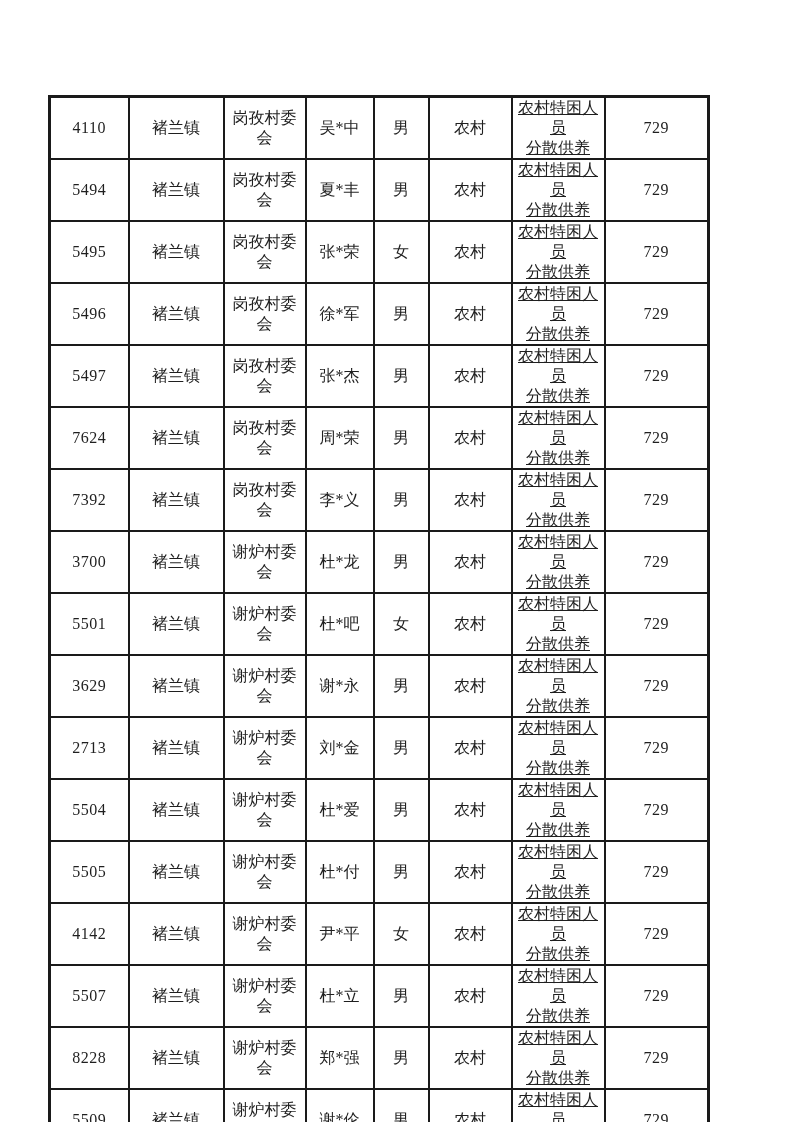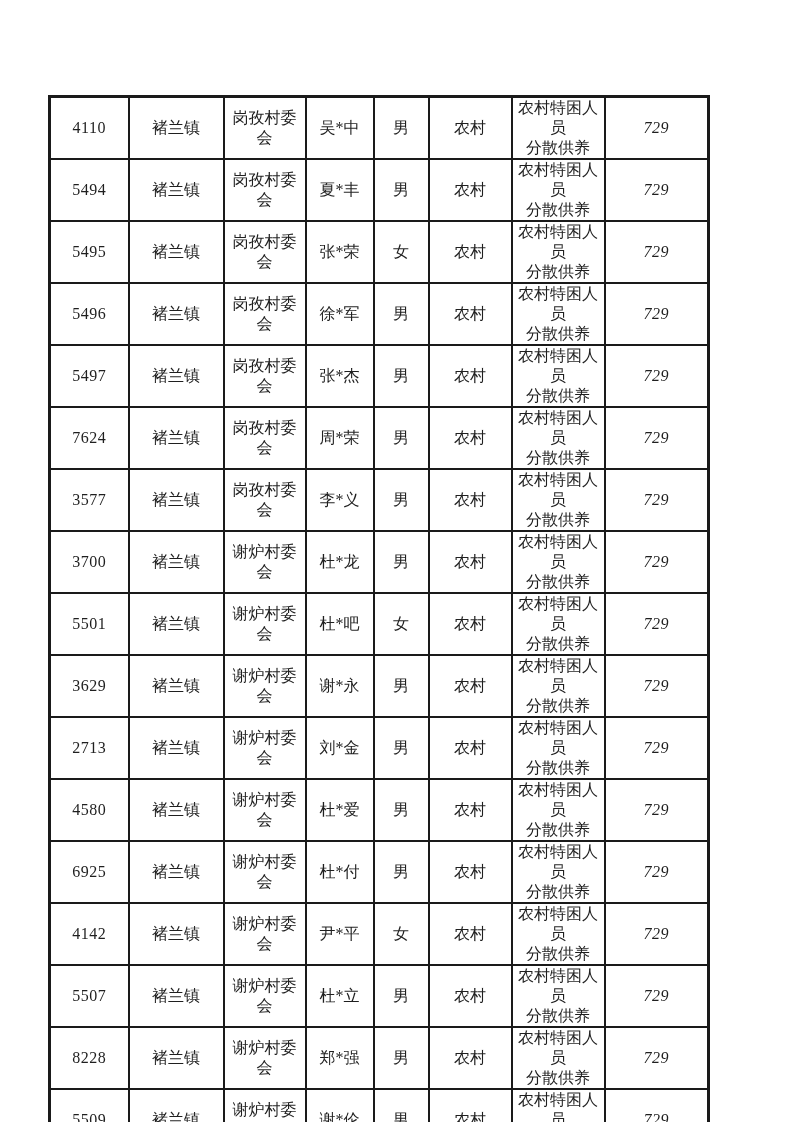--- a/index.html
+++ b/index.html
@@ -29,23 +29,23 @@
   table.roster td {
     border: 2px solid #1a1a1a;
     text-align: center;
     vertical-align: middle;
     font-size: 16px;
     line-height: 20px;
     padding: 0;
     white-space: pre-line;
     overflow: hidden;
   }
-  td.cell-category { font-size: 14.5px; }
+  td.cell-category { font-size: 14.5px; text-decoration: underline; }
   td.cell-id { font-size: 15px; letter-spacing: 0.5px; }
-  td.cell-amount { font-size: 15px; letter-spacing: 0.5px; font-style: italic; }
+  td.cell-amount { font-size: 15px; letter-spacing: 0.5px; }
 </style>
 </head>
 <body>
 
 <div class="page">
   <table class="roster">
     <colgroup>
       <col style="width:79px">
       <col style="width:95px">
       <col style="width:82px">
@@ -128,21 +128,21 @@
 会</td>
     <td class="cell-name">周*荣</td>
     <td class="cell-gender">男</td>
     <td class="cell-area">农村</td>
     <td class="cell-category">农村特困人员
 分散供养</td>
     <td class="cell-amount">729</td>
   </tr>
 
   <tr>
-    <td class="cell-id">3577</td>
+    <td class="cell-id">7392</td>
     <td class="cell-town">褚兰镇</td>
     <td class="cell-village">岗孜村委
 会</td>
     <td class="cell-name">李*义</td>
     <td class="cell-gender">男</td>
     <td class="cell-area">农村</td>
     <td class="cell-category">农村特困人员
 分散供养</td>
     <td class="cell-amount">729</td>
   </tr>
@@ -193,34 +193,34 @@
 会</td>
     <td class="cell-name">刘*金</td>
     <td class="cell-gender">男</td>
     <td class="cell-area">农村</td>
     <td class="cell-category">农村特困人员
 分散供养</td>
     <td class="cell-amount">729</td>
   </tr>
 
   <tr>
-    <td class="cell-id">4580</td>
+    <td class="cell-id">5504</td>
     <td class="cell-town">褚兰镇</td>
     <td class="cell-village">谢炉村委
 会</td>
     <td class="cell-name">杜*爱</td>
     <td class="cell-gender">男</td>
     <td class="cell-area">农村</td>
     <td class="cell-category">农村特困人员
 分散供养</td>
     <td class="cell-amount">729</td>
   </tr>
 
   <tr>
-    <td class="cell-id">6925</td>
+    <td class="cell-id">5505</td>
     <td class="cell-town">褚兰镇</td>
     <td class="cell-village">谢炉村委
 会</td>
     <td class="cell-name">杜*付</td>
     <td class="cell-gender">男</td>
     <td class="cell-area">农村</td>
     <td class="cell-category">农村特困人员
 分散供养</td>
     <td class="cell-amount">729</td>
   </tr>

